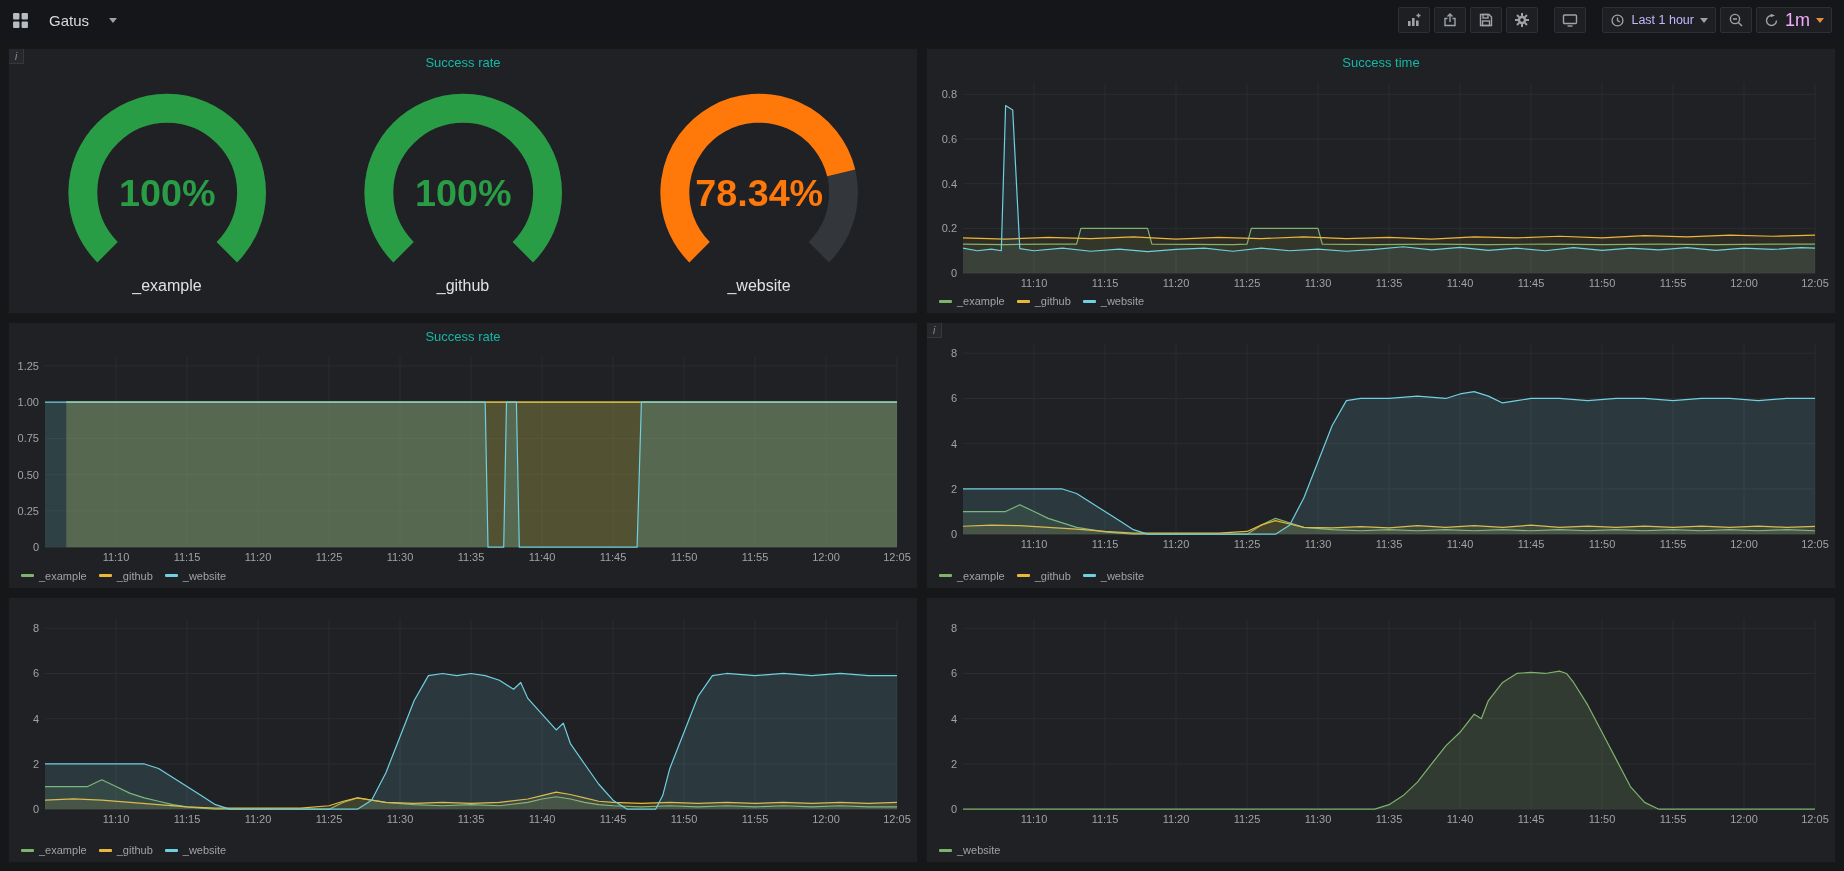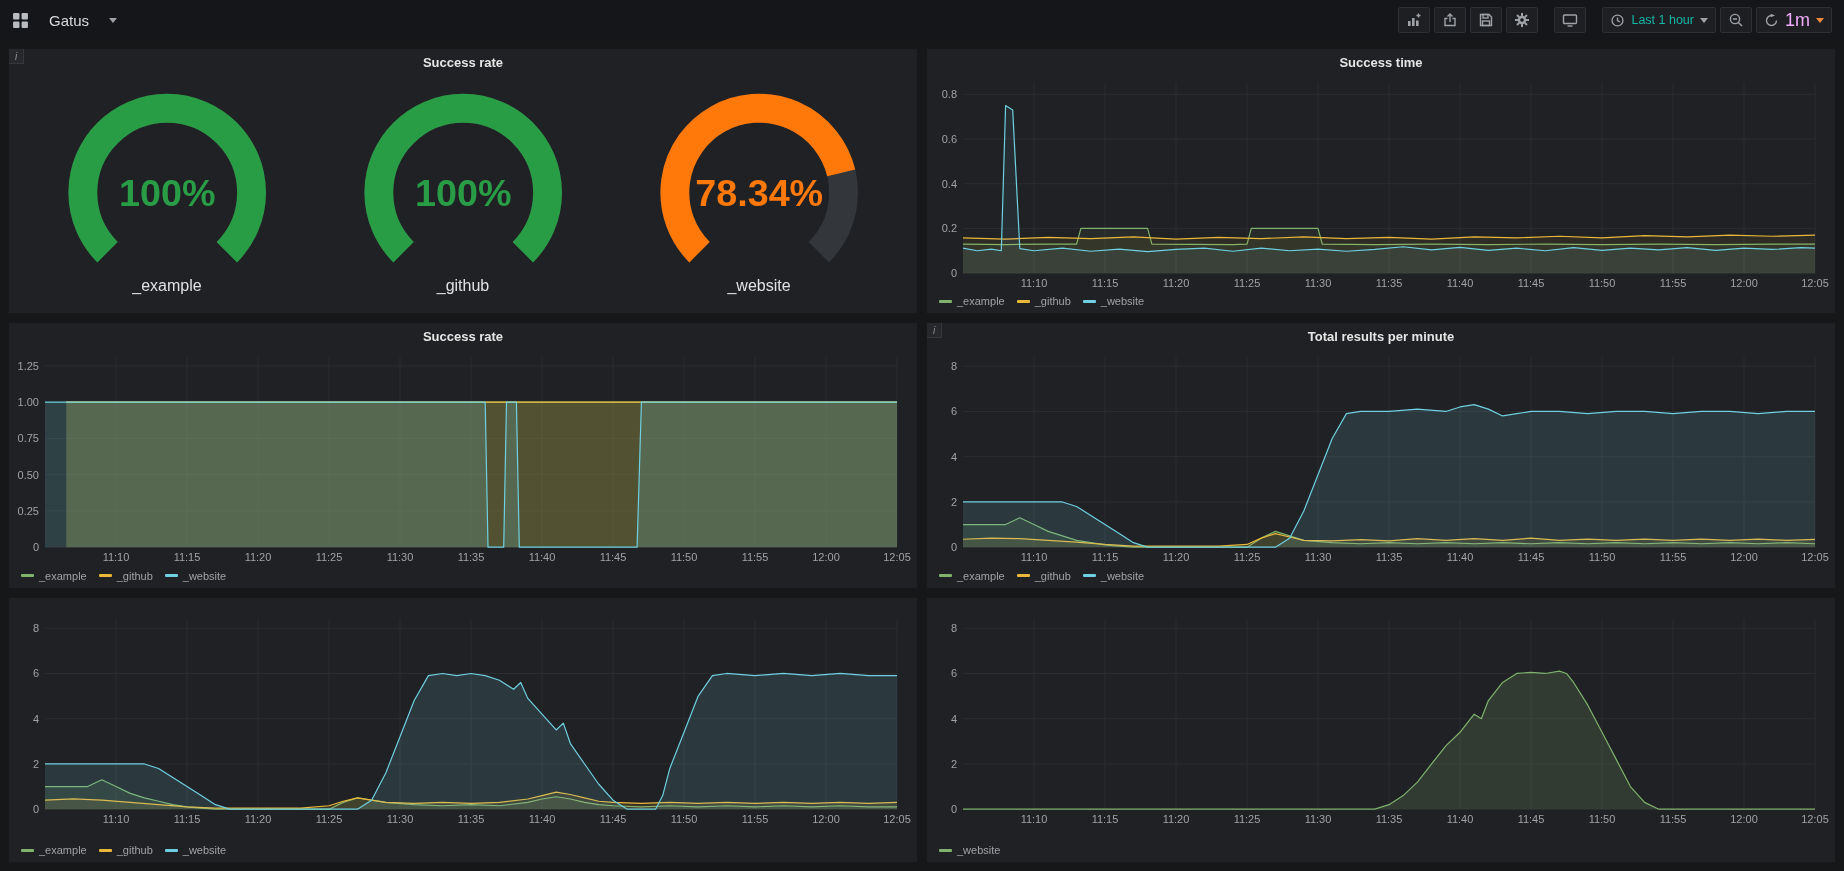--- a/index.html
+++ b/index.html
@@ -18,34 +18,34 @@
   .dash-title { font-size: 15px; font-weight: 500; color: #d8d9da; }
   .nav-right { margin-left: auto; display: flex; align-items: center; gap: 4px; }
   .nav-btn {
     display: flex; align-items: center; gap: 6px;
     height: 26px; padding: 0 7px;
     background: #1d1f23; border: 1px solid #2c2f33; border-radius: 2px;
     color: #9fa2a6; font-size: 12px; cursor: pointer;
     font-family: "Liberation Sans", sans-serif;
   }
   .tv-gap { margin: 0 12px; }
-  .time-label { color: #14b8a6; font-size: 12.5px; }
+  .time-label { color: #c4b5fd; font-size: 12.5px; }
   .interval-label { color: #f0abfc; font-size: 18px; font-weight: 500; }
   
   .dash {
     position: absolute; top: 40px; left: 0; right: 0; bottom: 0;
     display: grid; grid-template-columns: 1fr 1fr; grid-template-rows: 1fr 1fr 1fr;
     gap: 8px; padding: 8px;
   }
   .panel {
     position: relative; background: #202124; border: 1px solid #17181a;
     display: flex; flex-direction: column; min-height: 0; min-width: 0;
   }
   .panel-header { height: 26px; display: flex; align-items: center; justify-content: center; flex: none; }
-  .panel-title { font-size: 13px; font-weight: 700; color: #e5e5e5; cursor: pointer; }
+  .panel-title { font-size: 13px; font-weight: 400; color: #14b8a6; cursor: pointer; }
   .panel-corner {
     position: absolute; top: 0; left: 0; width: 15px; height: 15px;
     display: flex; align-items: center; justify-content: center;
     font-size: 10px; font-style: italic; color: #8e9196;
     background: #26282c; border-right: 1px solid #34373c; border-bottom: 1px solid #34373c;
     cursor: pointer; z-index: 2;
   }
   .panel-chart { flex: 1 1 auto; min-height: 0; position: relative; }
   .chart { display: block; width: 100%; height: 100%; cursor: crosshair; }
   .chart text { font-family: "Liberation Sans", sans-serif; }
@@ -319,23 +319,20 @@
           <span class="legend-dash" style="background: rgb(110, 208, 224);"></span>
           <span class="legend-name">_website</span>
         </span>
       </div>
   </section>
 
   <section class="panel">
     <div class="panel-corner">
         <span>i</span>
       </div>
-    <div class="panel-header">
-      <h2 class="panel-title">Total results per minute</h2>
-    </div>
     <div class="panel-chart">
       <svg class="chart" viewBox="0 0 908 218">
           <line x1="107" y1="8" x2="107" y2="198" stroke="#2b2d31" stroke-width="1"></line>
           <text x="107" y="212" fill="#9fa2a6" font-size="11" text-anchor="middle">11:10</text>
           <line x1="178" y1="8" x2="178" y2="198" stroke="#2b2d31" stroke-width="1"></line>
           <text x="178" y="212" fill="#9fa2a6" font-size="11" text-anchor="middle">11:15</text>
           <line x1="249" y1="8" x2="249" y2="198" stroke="#2b2d31" stroke-width="1"></line>
           <text x="249" y="212" fill="#9fa2a6" font-size="11" text-anchor="middle">11:20</text>
           <line x1="320" y1="8" x2="320" y2="198" stroke="#2b2d31" stroke-width="1"></line>
           <text x="320" y="212" fill="#9fa2a6" font-size="11" text-anchor="middle">11:25</text>

